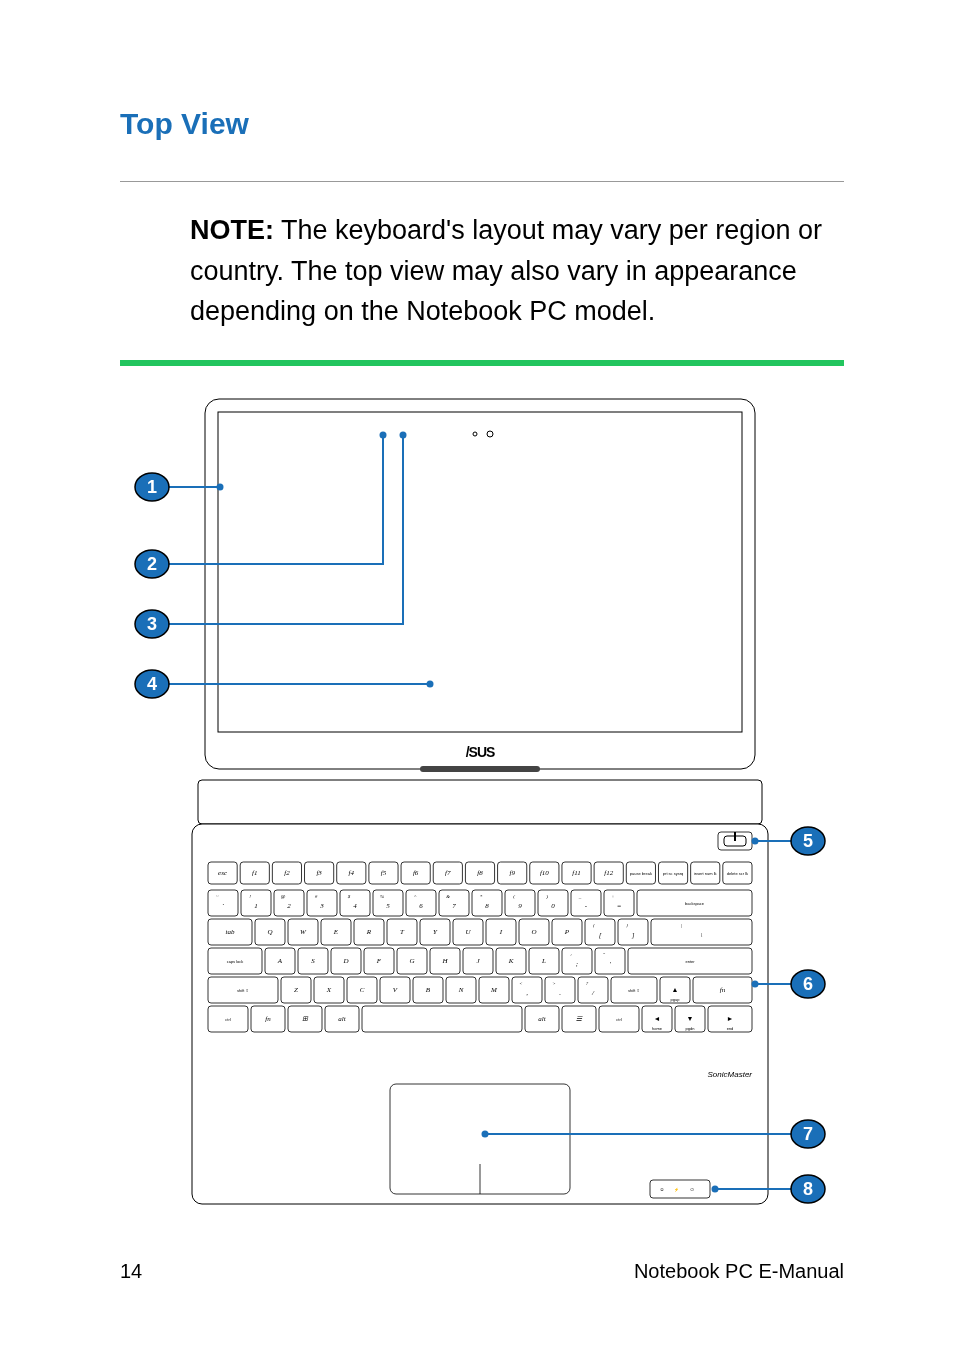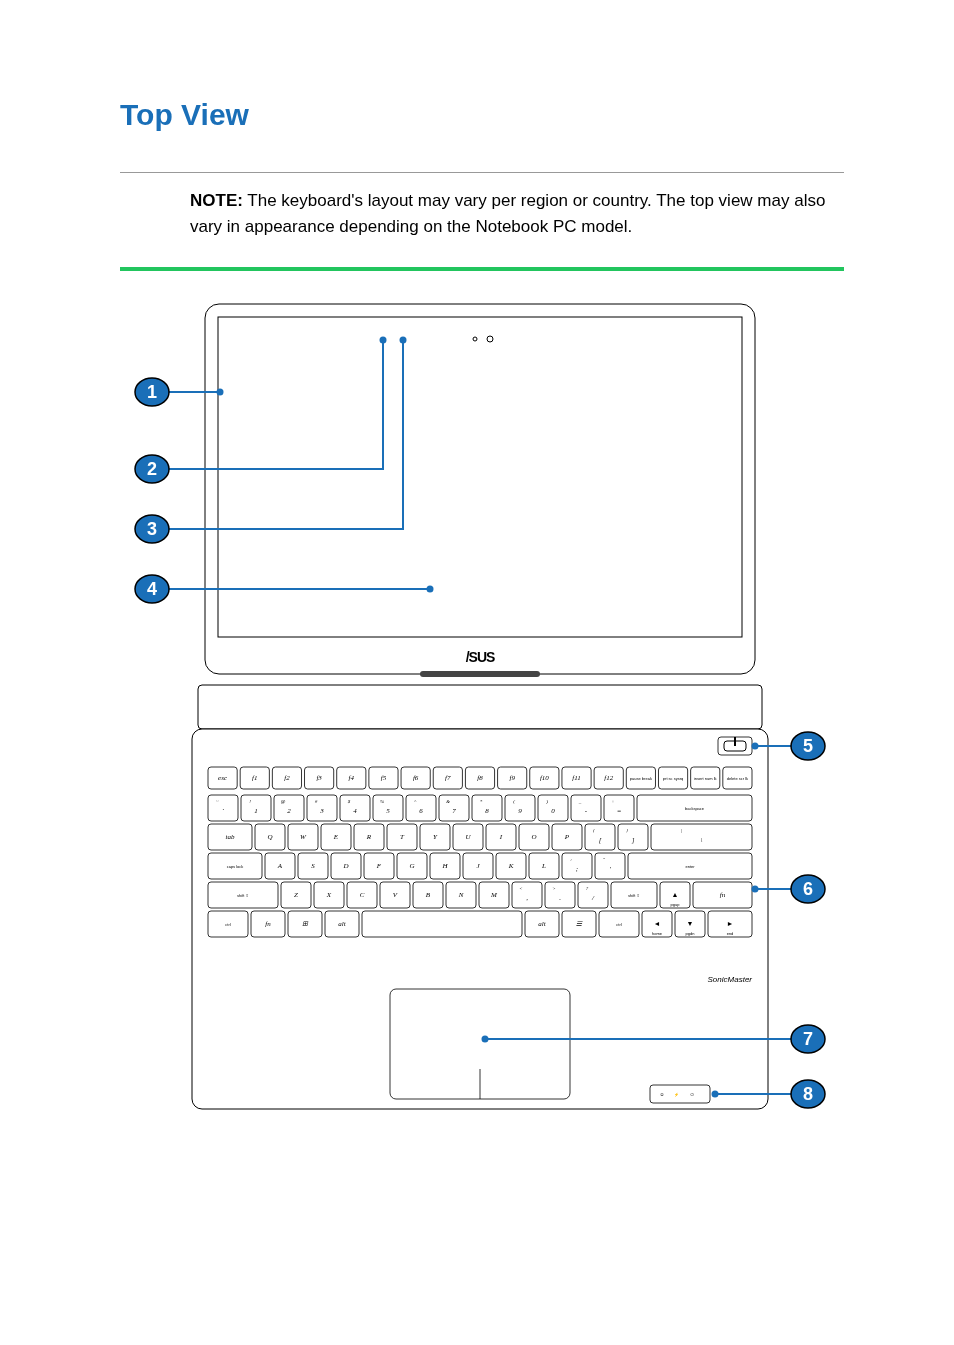--- a/index.html
+++ b/index.html
@@ -1,19 +1,19 @@
 <!DOCTYPE html>
 <html><head>
 <meta charset="utf-8">
 <style>
   body{margin:0;background:#fff;font-family:"Segoe UI",Arial,sans-serif;color:#000;width:954px}
   .page{padding:90px 110px 40px 120px;box-sizing:border-box}
   h1{font-family:"Segoe UI",Arial,sans-serif;font-weight:700;color:#1a6fb8;font-size:40px;margin:0 0 24px 0;line-height:1.2}
-  h2{font-family:"Segoe UI",Arial,sans-serif;font-weight:700;color:#1a6fb8;font-size:30px;margin:8px 0 40px 0}
-  .note-box{border-top:1px solid #999;border-bottom:4px solid #22c55e;padding:15px 0 28px 70px;margin:0 0 28px 0;font-size:17px;line-height:1.5}
+  h2{font-family:"Segoe UI",Arial,sans-serif;font-weight:700;color:#1a6fb8;font-size:30px;margin:17px 0 40px 0}
+  .note-box{border-top:1px solid #999;border-bottom:6px solid #22c55e;padding:28px 0 28px 70px;margin:0 0 28px 0;font-size:27px;line-height:1.5}
   .note-label{font-weight:700}
   .dia-wrap{margin:0 0 36px 0}
   .dia{display:block}
   
   .callout-circle{fill:#1a6fb8;stroke:#000;stroke-width:1.5}
   .callout-text{fill:#fff;font:700 18px Arial,sans-serif;text-anchor:middle;dominant-baseline:central}
   .leader{stroke:#1a6fb8;stroke-width:2;fill:none}
   .leader-pt{fill:#1a6fb8}
   .chassis{fill:none;stroke:#000;stroke-width:1}
   .screen{fill:#fff;stroke:#000;stroke-width:1}
@@ -319,13 +319,17 @@
         <g>
             <path class="leader" d="M673,795 H595"></path>
             <circle class="leader-pt" cx="595" cy="795" r="3.5"></circle>
            <ellipse class="callout-circle" cx="688" cy="795" rx="17" ry="14"></ellipse>
             <text class="callout-text" x="688" y="795">8</text>
           </g>
       </g>
     </svg>
   </div>
 
+  <div class="footer">
+    <span>14</span>
+    <span>Notebook PC E-Manual</span>
+  </div>
 </div>
 
 </body></html>

